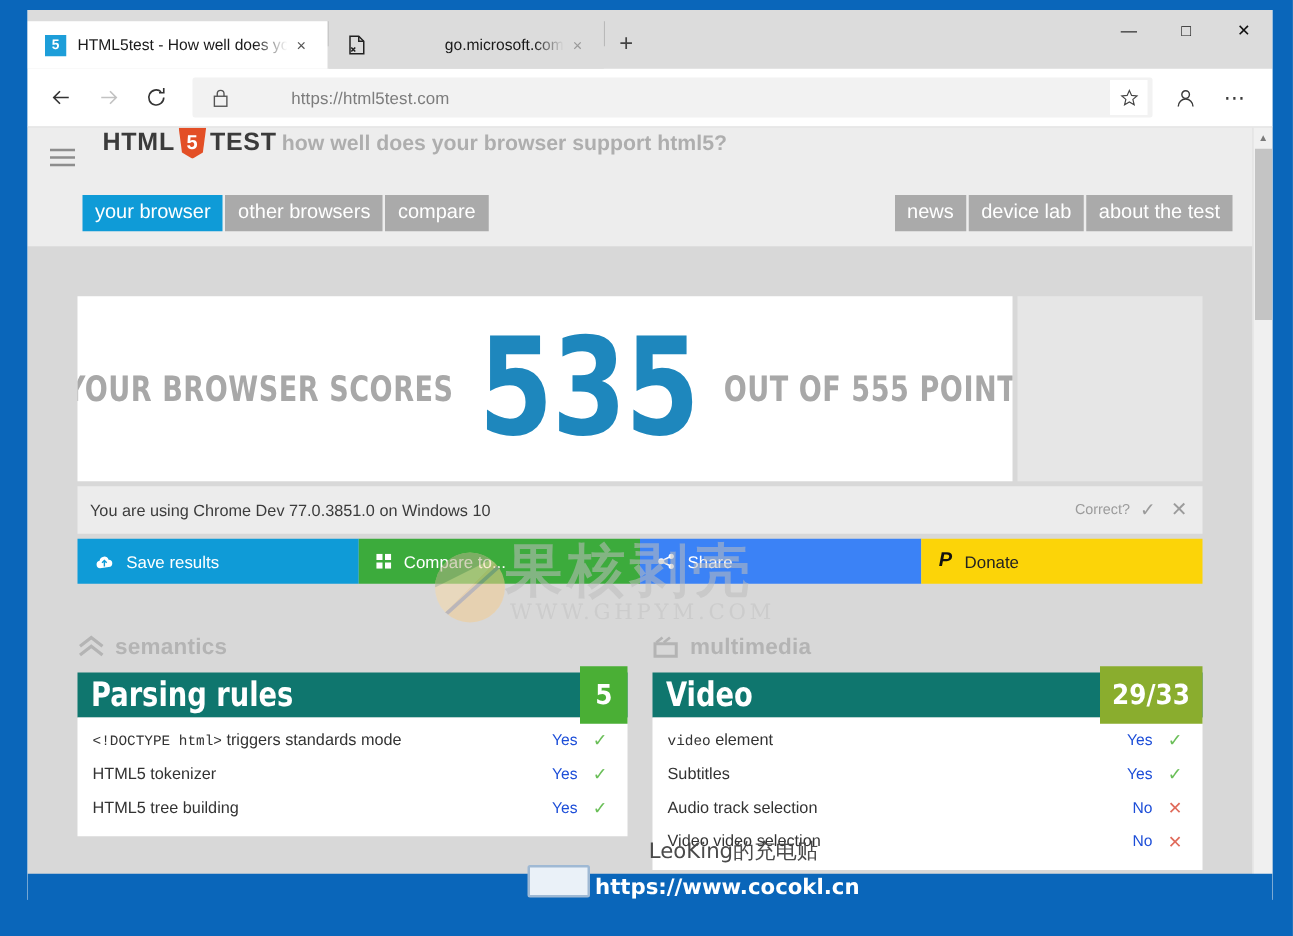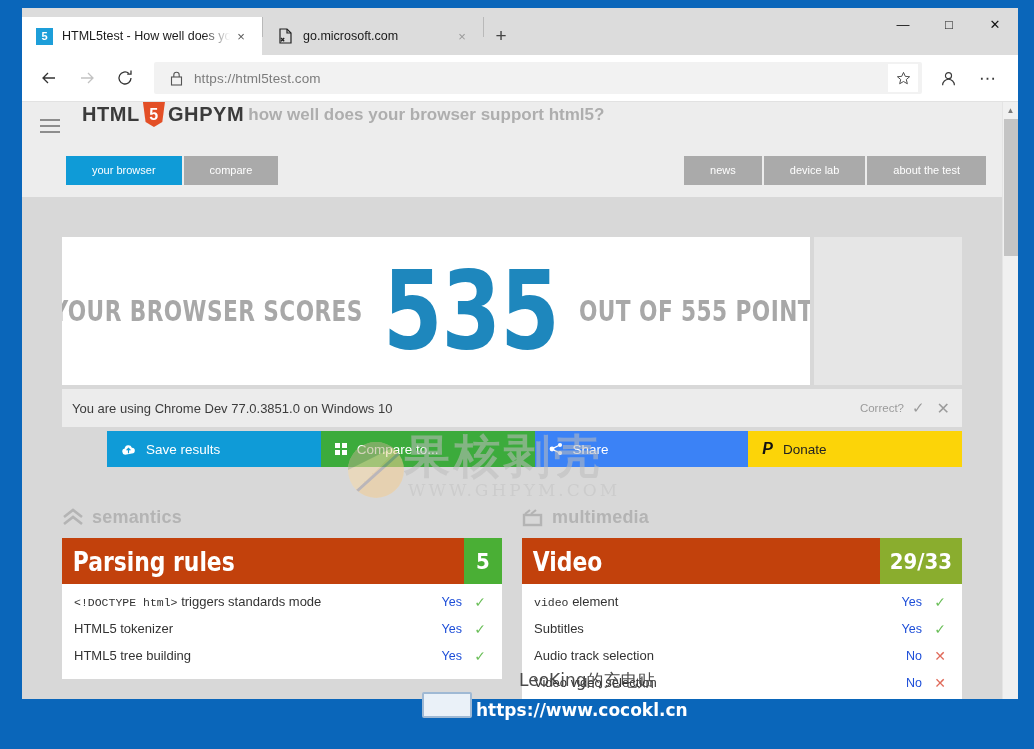--- a/index.html
+++ b/index.html
@@ -33,21 +33,21 @@
   }
   .tab {
     height: 38px;
     display: flex; align-items: center;
     padding: 0 10px 0 14px;
     font-size: 12.5px; color: #1a1a1a;
     position: relative;
     min-width: 100px;
   }
   .tab.active { background: #fff; width: 240px; }
-  .tab.inactive { background: #dcdcdc; width: 220px; }
+  .tab.inactive { background: #dcdcdc; width: 220px; text-align: right; }
   .tab .favicon {
     width: 17px; height: 17px;
     margin-right: 9px; flex: none;
     display: flex; align-items: center; justify-content: center;
   }
   .tab .fav-h5 {
     width: 17px; height: 17px; background: #1d9ed9;
     color: #fff; font-size: 11px; font-weight: bold;
     display: flex; align-items: center; justify-content: center;
     font-family: "Liberation Sans", sans-serif;
@@ -96,20 +96,21 @@
     display: flex; align-items: center; justify-content: center;
     color: #333;
   }
   .navbtn.disabled { color: #c2c2c2; }
   .addrbar {
     flex: 1; height: 32px;
     background: #f2f2f2; border-radius: 2px;
     display: flex; align-items: center;
     margin: 0 6px 0 10px;
     padding: 0 4px 0 12px;
+    gap: 39px;
   }
   .addrbar .lock { width: 20px; flex: none; display:flex; align-items:center; justify-content:center; color:#555; }
   .addrbar .url {
     flex: 1; font-size: 13.5px; color: #7c7c7c;
     padding-left: 8px; letter-spacing: .1px;
   }
   .addrbar .star {
     width: 30px; height: 28px; flex:none;
     display:flex; align-items:center; justify-content:center;
     background: #fff; color:#444; font-size: 14px;
@@ -172,22 +173,22 @@
   .tagline {
     margin-left: 4px; font-size: 17px; color: #aeaeae; font-weight: bold;
   }
   .navrow {
     position: absolute; left: 44px; right: 16px; top: 54px;
     display: flex; justify-content: space-between;
   }
   .navgroup { display: flex; }
   .navbtn2 {
     background: #aaaaaa; color: #fff;
-    font-size: 11px;
-    padding: 7px 26px 8px;
+    font-size: 16px;
+    padding: 7px 10px 8px;
     margin-right: 2px;
     line-height: 14px;
   }
   .navbtn2.active { background: #0f9bd7; }
   .navgroup.right .navbtn2 { margin-right: 0; margin-left: 2px; }
 
   
   .content { padding: 0 40px; }
 
   .scoreblock { display: flex; margin-top: 40px; }
@@ -218,21 +219,21 @@
     display: flex; align-items: center;
     padding: 0 12px 0 10px;
     font-size: 13px; color: #3c3c3c;
     margin-top: 4px;
   }
   .statusbar .txt { flex: 1; }
   .statusbar .correct { color: #9b9b9b; font-size: 11.5px; margin-right: 8px; }
   .statusbar .okmark { color: #9b9b9b; font-size: 15px; margin-right: 12px; }
   .statusbar .xmark { color: #9b9b9b; font-size: 16px; }
 
-  .actionbar { display: flex; margin-top: 4px; margin-left: 45px; }
+  .actionbar { display: flex; margin-top: 4px; }
   .action {
     flex: 1; height: 36px;
     display: flex; align-items: center;
     padding-left: 14px;
     color: #fff; font-size: 13.5px;
   }
   .action .aicon { margin-right: 10px; display:flex; align-items:center; font-size: 14px; }
   .action.save { background: #0f9bd7; }
   .action.compare { background: #3cab3c; }
   .action.share { background: #3b82f6; }
@@ -241,21 +242,21 @@
   .columns { display: flex; margin-top: 40px; gap: 20px; }
   .col { flex: 1; }
   .cattitle {
     display: flex; align-items: center;
     font-size: 18px; font-weight: bold; color: #b4b4b4;
     margin-bottom: 10px;
     letter-spacing: .2px;
   }
   .cattitle .caticon { margin-right: 8px; display:flex; align-items: center; }
   .cardhead {
-    background: #c2410c; height: 46px;
+    background: #0f766e; height: 36px;
     display: flex; align-items: center;
     color: #fff;
   }
   .cardhead .ctitle {
     flex: 1; padding-left: 12px;
     font-family: "Liberation Sans Narrow", "DejaVu Sans Condensed", "Liberation Sans", sans-serif;
     font-weight: bold; font-size: 27px;
     transform: scaleX(.9); transform-origin: left center;
   }
   .cardhead .cscore {
@@ -421,27 +422,28 @@
         <div class="siteheader">
           <div class="hamburger">
             <span></span>
               <span></span>
               <span></span>
           </div>
           <div class="brandrow">
             <div class="brand">
               <span>HTML</span>
               <span class="h5shield">5</span>
-              <span>GHPYM</span>
+              <span>TEST</span>
             </div>
             <div class="tagline">how well does your browser support html5?</div>
           </div>
           <div class="navrow">
             <div class="navgroup left">
               <div class="navbtn2 active">your browser</div>
+              <div class="navbtn2">other browsers</div>
               <div class="navbtn2">compare</div>
             </div>
             <div class="navgroup right">
               <div class="navbtn2">news</div>
               <div class="navbtn2">device lab</div>
               <div class="navbtn2">about the test</div>
             </div>
           </div>
         </div>
 

